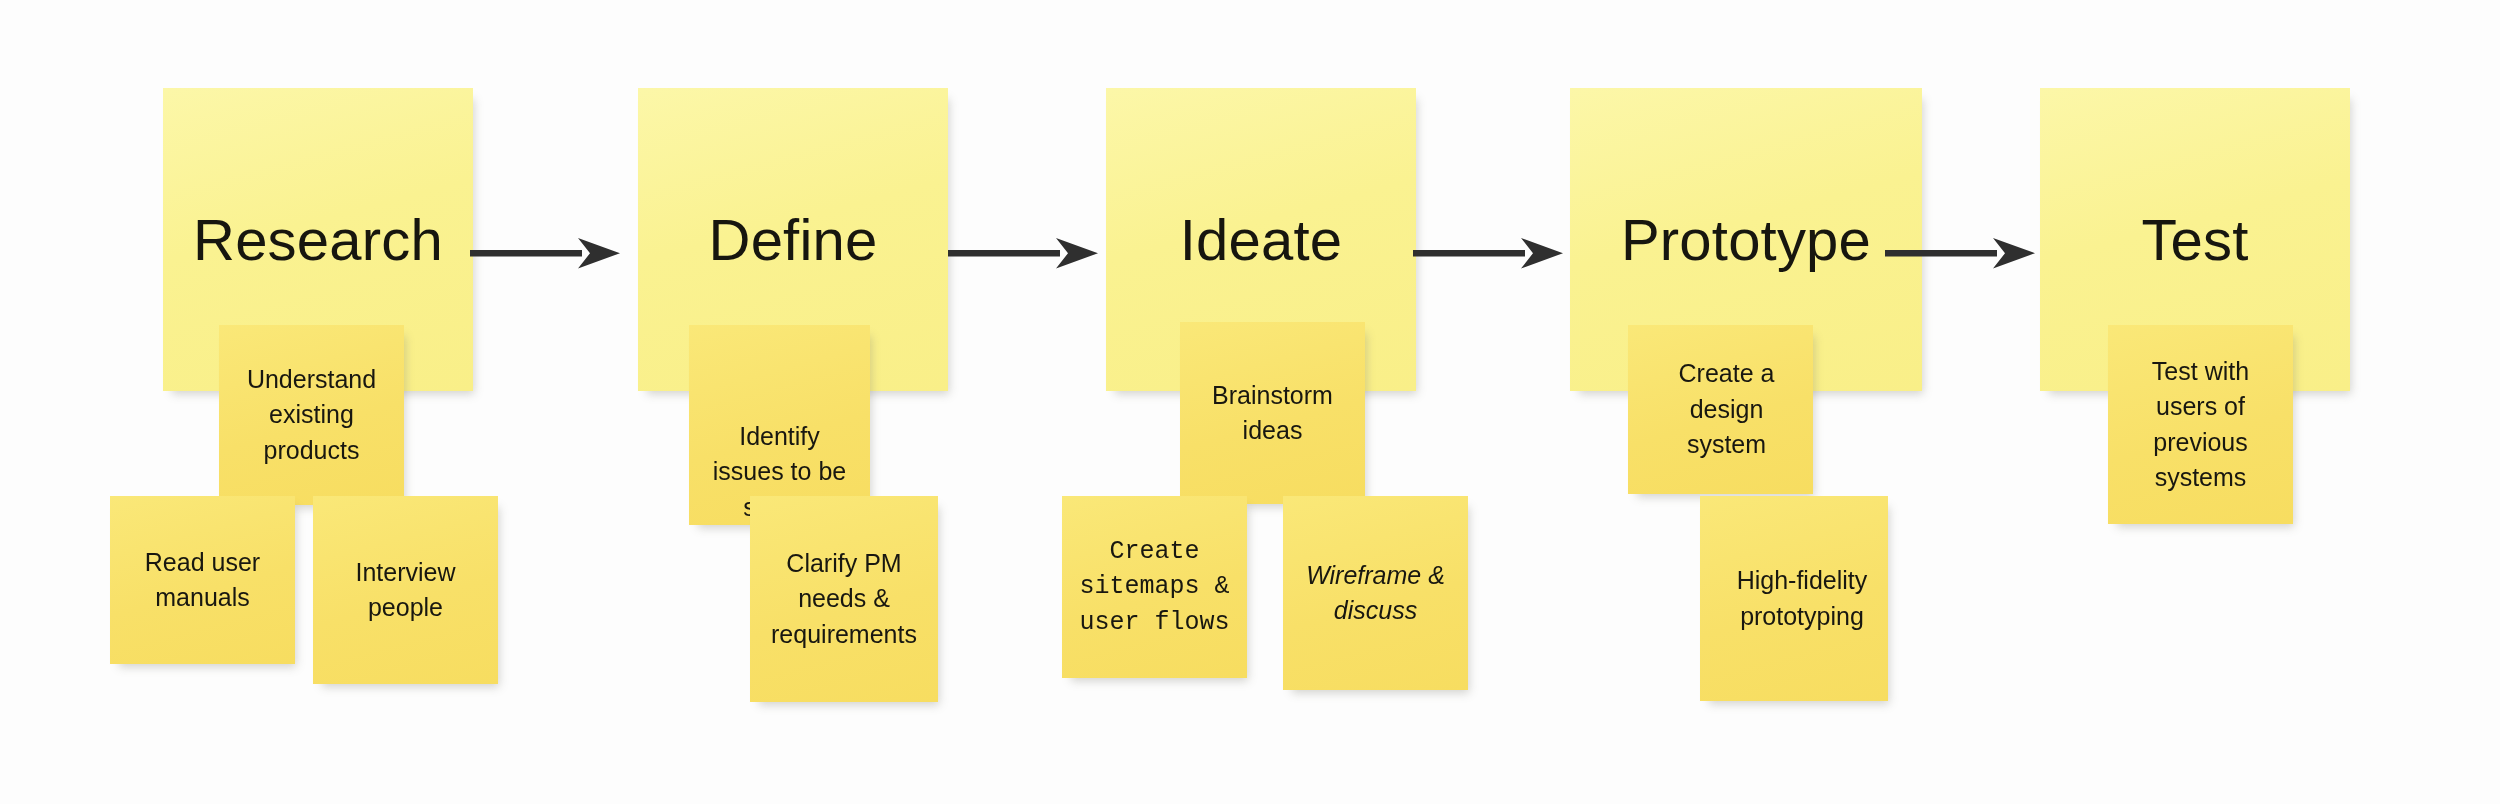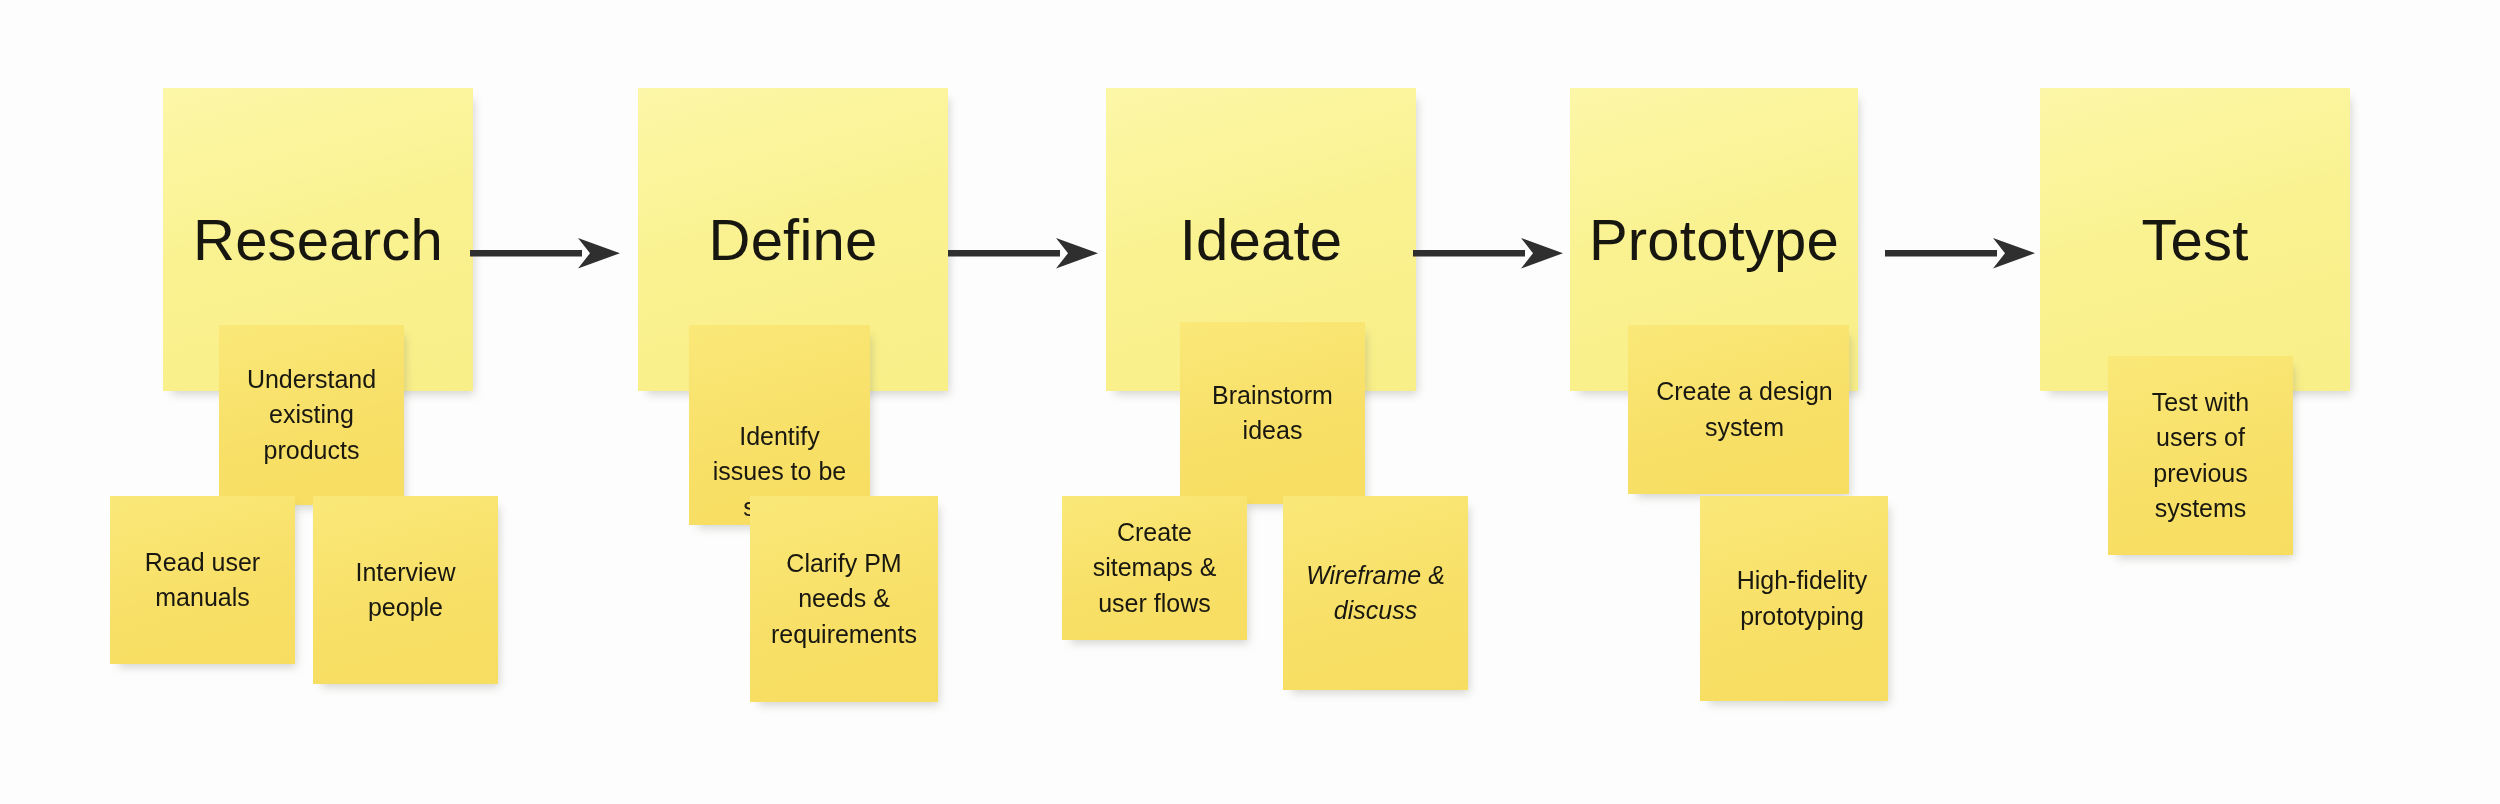--- a/index.html
+++ b/index.html
@@ -122,59 +122,59 @@
   </div>
 
   <div class="note stage" style="left:1106px; top:88px; width:310px; height:303px;">
     <span class="stage-label">Ideate</span>
   </div>
 
   <div class="note task" style="left:1151px; top:322px; width:185px; height:182px;margin-left:29px;">
     <span class="task-label">Brainstorm ideas</span>
   </div>
 
-  <div class="note task" style="left:1062px; top:496px; width:185px; height:144px;">
+  <div class="note task" style="left:1062px; top:496px; width:185px; height:182px;font-family:Liberation Mono, monospace;">
     <span class="task-label">Create sitemaps &amp; user flows</span>
   </div>
 
   <div class="note task" style="left:1283px; top:496px; width:185px; height:194px;font-style:italic;">
     <span class="task-label">Wireframe &amp; discuss</span>
   </div>
 
   <div class="arrow" style="left:1413px; top:230px; width:152px;">
     <svg viewBox="0 0 152 46" preserveAspectRatio="none" aria-hidden="true">
       <g>
         <rect x="0" y="20" width="112" height="6.5" fill="#2f2f2f"></rect>
         <path d="M108 8 L150 23.2 L108 38.5 L120 23.2 Z" fill="#2f2f2f"></path>
       </g>
     </svg>
   </div>
 
-  <div class="note stage" style="left:1570px; top:88px; width:288px; height:303px;">
+  <div class="note stage" style="left:1570px; top:88px; width:352px; height:303px;">
     <span class="stage-label">Prototype</span>
   </div>
 
-  <div class="note task" style="left:1628px; top:325px; width:221px; height:169px;padding-left:12px;">
+  <div class="note task" style="left:1628px; top:325px; width:185px; height:169px;padding-left:12px;">
     <span class="task-label">Create a design system</span>
   </div>
 
   <div class="note task" style="left:1700px; top:496px; width:188px; height:205px;padding-left:16px;">
     <span class="task-label">High-fidelity prototyping</span>
   </div>
 
   <div class="arrow" style="left:1885px; top:230px; width:152px;">
     <svg viewBox="0 0 152 46" preserveAspectRatio="none" aria-hidden="true">
       <g>
         <rect x="0" y="20" width="112" height="6.5" fill="#2f2f2f"></rect>
         <path d="M108 8 L150 23.2 L108 38.5 L120 23.2 Z" fill="#2f2f2f"></path>
       </g>
     </svg>
   </div>
 
   <div class="note stage" style="left:2040px; top:88px; width:310px; height:303px;">
     <span class="stage-label">Test</span>
   </div>
 
-  <div class="note task" style="left:2108px; top:325px; width:185px; height:199px;margin-top:31px;">
+  <div class="note task" style="left:2108px; top:325px; width:185px; height:199px;">
     <span class="task-label">Test with users of previous systems</span>
   </div>
 
 </div>
 
 </body></html>

